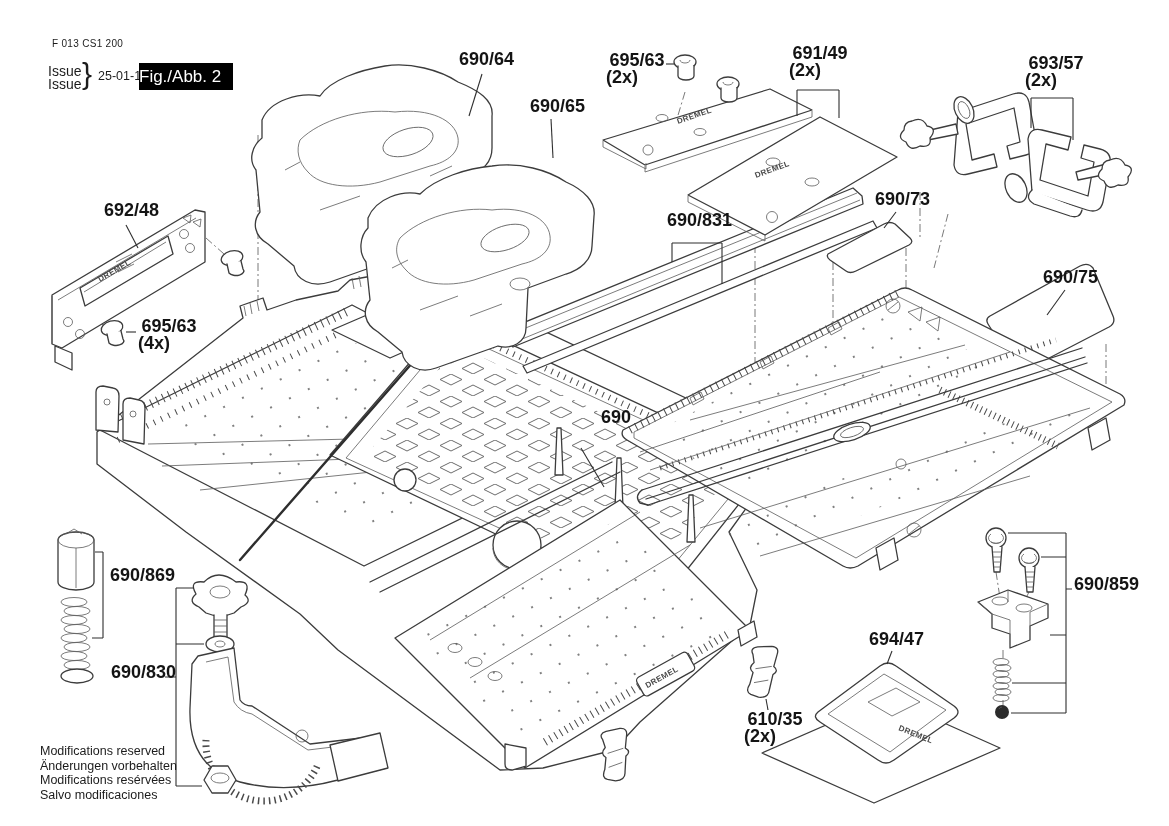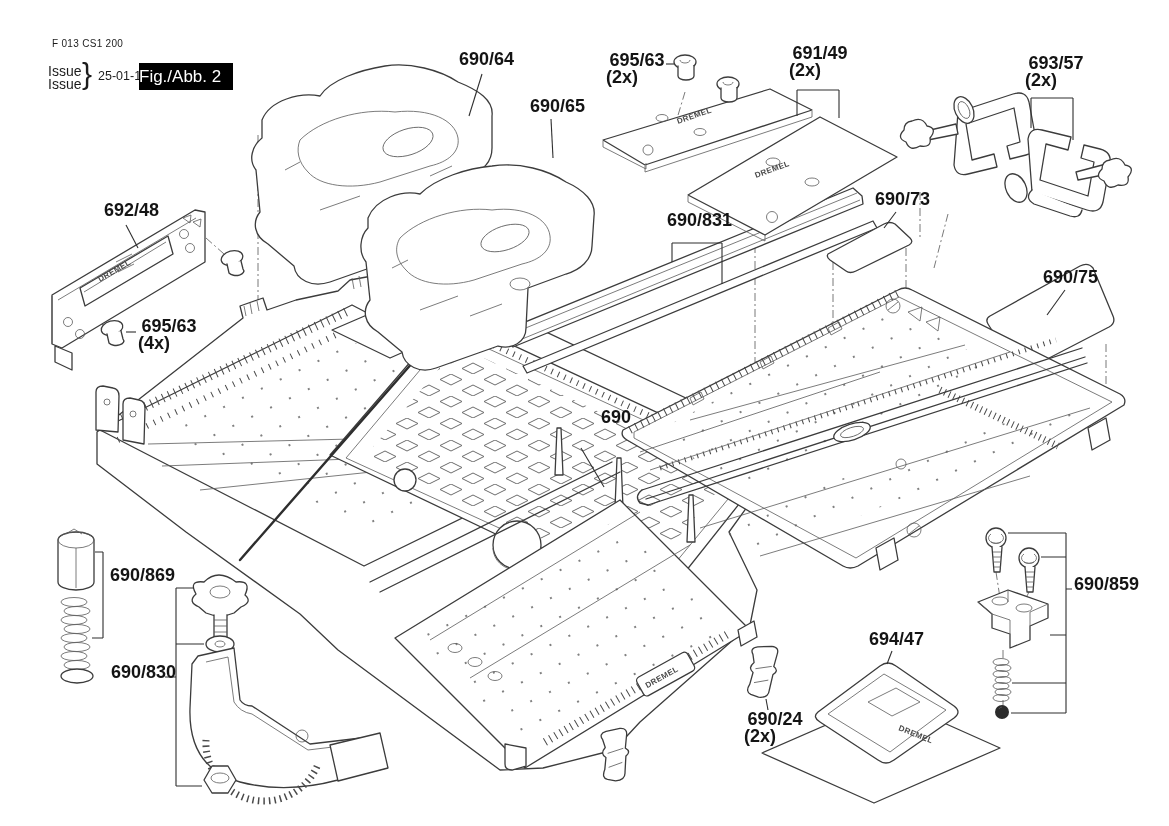--- a/index.html
+++ b/index.html
@@ -407,24 +407,30 @@
 <div class="callout c10">
       <span>690</span>
     </div>
 <div class="callout c11">
       <span>690/869</span>
     </div>
 <div class="callout c12">
       <span>690/830</span>
     </div>
 <div class="callout c13 ctr">
-      <span>690/24</span>
+      <span>610/35</span>
       <span class="qty">(2x)</span>
     </div>
 <div class="callout c14">
       <span>694/47</span>
     </div>
 <div class="callout c15">
       <span>690/859</span>
     </div>
 
-
+<div id="footer">
+  <div>Modifications reserved</div>
+  <div>Änderungen vorbehalten</div>
+  <div>Modifications resérvées</div>
+  <div>Salvo modificaciones</div>
 </div>
 
+</div>
+
 </body></html>

